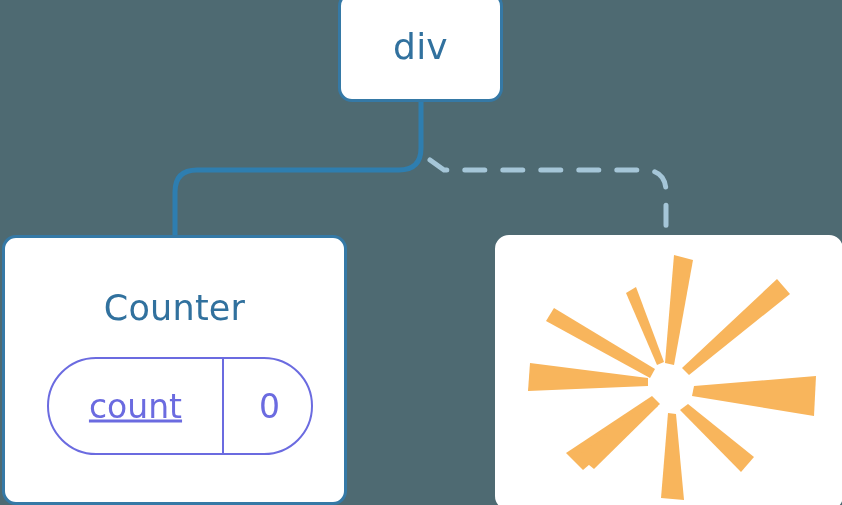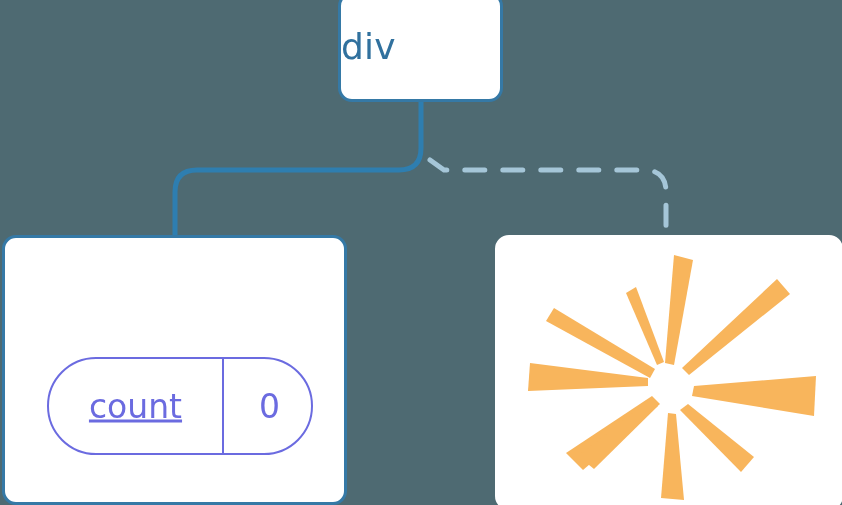--- a/index.html
+++ b/index.html
@@ -41,21 +41,21 @@
     top: 235px;
     width: 348px;
     height: 275px;
     border: 3px solid #ffffff;
     border-radius: 14px;
   }
   .node-label {
     position: absolute;
     left: 0;
     width: 100%;
-    text-align: left;
+    text-align: center;
     color: #31719e;
     letter-spacing: 0.2px;
     user-select: none;
   }
   #div-label {
     top: 31px;
     font-size: 36px;
   }
   #counter-label {
     top: 50px;
@@ -124,20 +124,21 @@
     <path d="M 421 101 L 421 148 Q 421 170 399 170 L 197 170 Q 175 170 175 192 L 175 238" fill="none" stroke="#2e7eb0" stroke-width="5" stroke-linecap="round"></path>
 
     <path d="M 430 160 L 444 170 L 644 170 Q 666 170 666 192 L 666 238" fill="none" stroke="#a5c6d8" stroke-width="5" stroke-linecap="round" stroke-dasharray="20 18"></path>
   </svg>
 
   <div class="node" id="node-div">
     <div class="node-label" id="div-label">div</div>
   </div>
 
   <div class="node" id="node-counter">
+    <div class="node-label" id="counter-label">Counter</div>
 
     <div id="pill">
       <div id="pill-divider"></div>
       <div class="pill-text" id="pill-key">count</div>
       <div class="pill-text" id="pill-value">0</div>
     </div>
   </div>
 
   <div class="node" id="node-burst">
     <svg id="burst-svg" viewBox="0 0 348 275" xmlns="http://www.w3.org/2000/svg">

